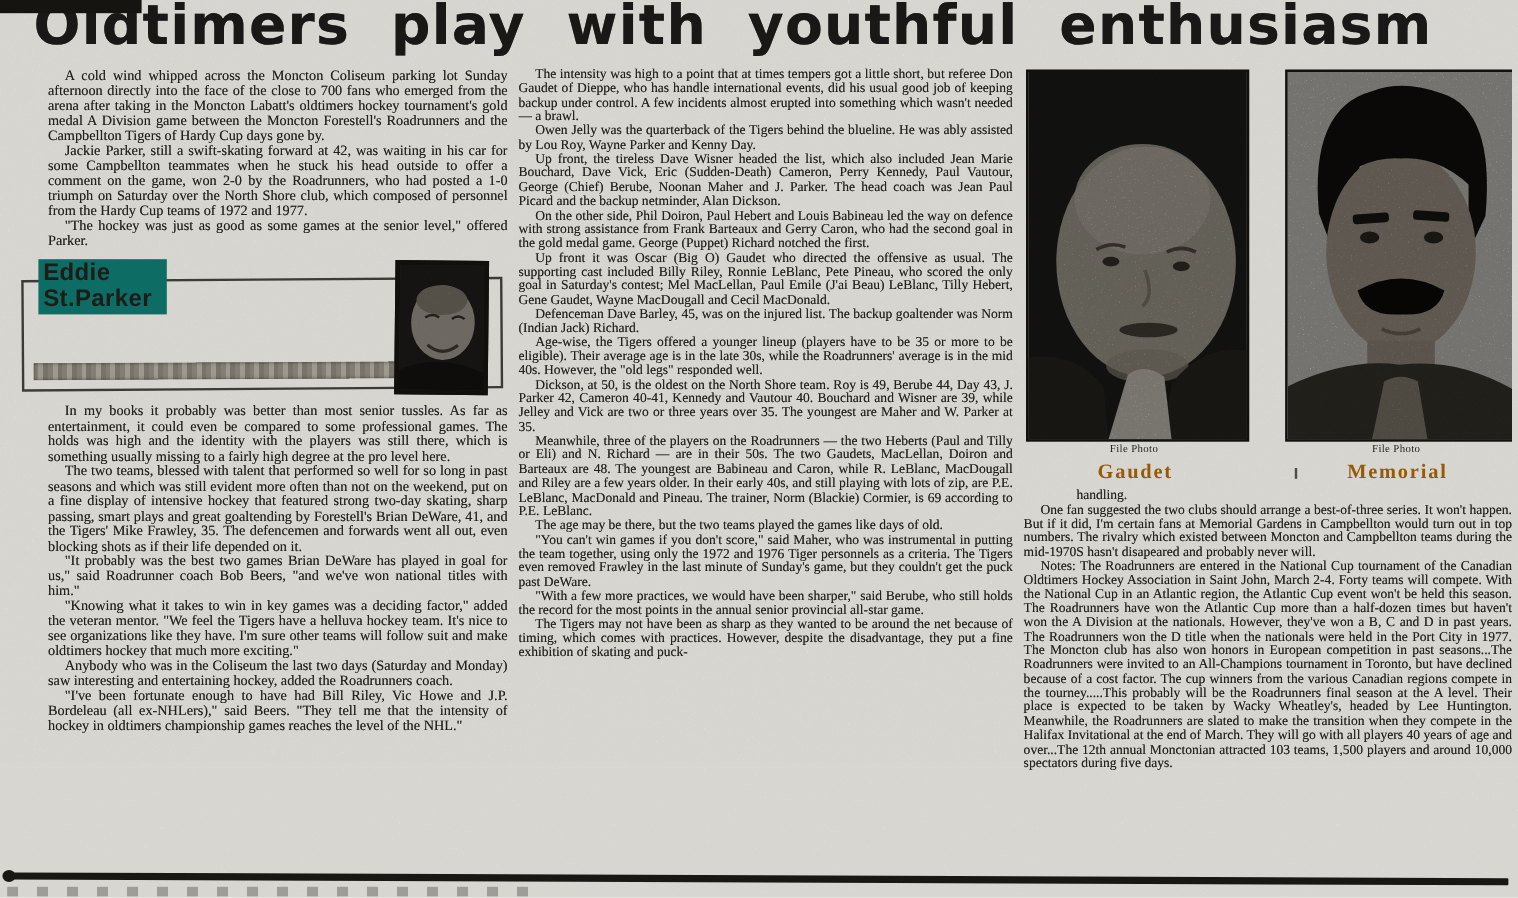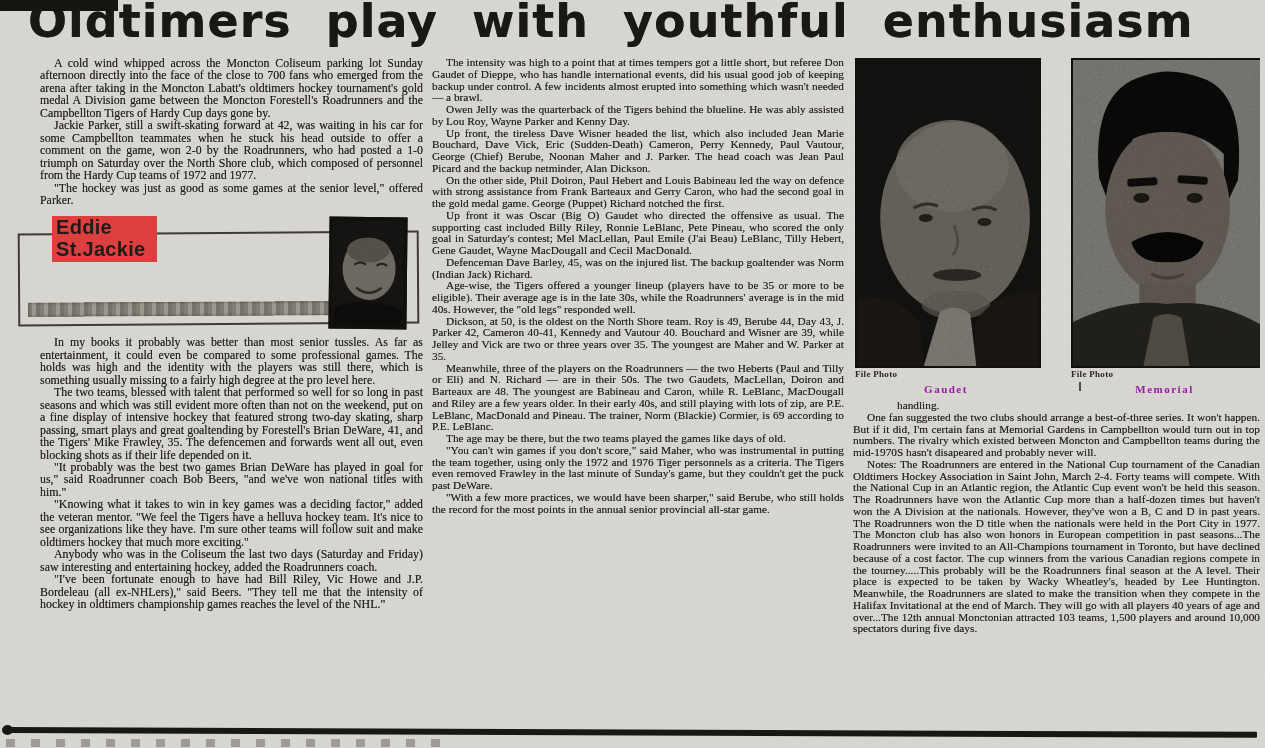--- a/index.html
+++ b/index.html
@@ -33,46 +33,46 @@
   .c2 .para,.c3 .para{font-size:11.3px;line-height:11.75px;}
   .para.cont{text-indent:0;}
   
   .byline-box{position:relative;height:114px;margin:9px 2px 7px 2px;}
   .byline-frame{
     position:absolute;left:8px;right:2px;top:17px;bottom:4px;
     border:2.5px solid #44403a;transform:rotate(-0.4deg);
   }
   .byline-name{
     position:absolute;left:22px;top:1px;z-index:2;
-    background:#ef4444;padding:0 12px 2px 4px;
+    background:#0f766e;padding:0 12px 2px 4px;
     font-family:"Liberation Sans",sans-serif;font-weight:bold;
-    font-size:20px;line-height:1.1;color:#211f1b;letter-spacing:.3px;margin-left:20px;
+    font-size:20px;line-height:1.1;color:#211f1b;letter-spacing:.3px;
   }
   .byline-name span{display:block;}
   .byline-bar{
     position:absolute;left:18px;right:88px;bottom:13px;height:14px;z-index:2;
     background:repeating-linear-gradient(90deg,#8d897f 0 4px,#aba69a 4px 8px,#817d73 8px 12px);
     box-shadow:inset 0 0 3px rgba(0,0,0,.55);transform:rotate(-0.3deg);
   }
   .byline-photo{
     position:absolute;right:14px;top:2px;width:70px;height:104px;z-index:3;
     border:4px solid #14120f;background:#2b2824;transform:rotate(.6deg);
   }
   
   .photo-row{position:relative;display:flex;justify-content:space-between;padding:1px 2px 0 2px;}
   .photo-fig{margin:0;width:182px;}
   .photo-fig.wide{width:187px;}
   .photo-img{display:block;width:100%;height:306px;border:2px solid #14120f;background:#888;}
   .credit{
-    font-size:9px;font-weight:bold;text-align:left;color:#2e2b26;
+    font-size:9px;font-weight:normal;text-align:center;color:#2e2b26;
     padding:1px 2px 0 0;letter-spacing:.3px;
   }
   .figcap{
-    text-align:center;font-weight:bold;font-size:11px;letter-spacing:1.5px;
-    margin-top:4px;color:#a21caf;
+    text-align:center;font-weight:bold;font-size:17px;letter-spacing:1.5px;
+    margin-top:4px;color:#a16207;
   }
   .stray-tick{position:absolute;left:226px;bottom:4px;width:2px;height:9px;background:rgba(35,32,28,.75);}
   .c3 .para:first-of-type{margin-top:5px;padding-left:44px;}
   
   .bottom-rule{
     position:absolute;left:4px;width:1253px;top:727px;height:6px;
     background:#1b1916;border-radius:3px 1px 1px 3px;
     transform:rotate(.22deg);transform-origin:left center;
   }
   .bottom-rule::before{
@@ -106,56 +106,57 @@
 
   <section class="col c1">
     <p class="para">A cold wind whipped across the Moncton Coliseum parking lot Sunday afternoon directly into the face of the close to 700 fans who emerged from the arena after taking in the Moncton Labatt's oldtimers hockey tournament's gold medal A Division game between the Moncton Forestell's Roadrunners and the Campbellton Tigers of Hardy Cup days gone by.</p>
     <p class="para">Jackie Parker, still a swift-skating forward at 42, was waiting in his car for some Campbellton teammates when he stuck his head outside to offer a comment on the game, won 2-0 by the Roadrunners, who had posted a 1-0 triumph on Saturday over the North Shore club, which composed of personnel from the Hardy Cup teams of 1972 and 1977.</p>
     <p class="para">"The hockey was just as good as some games at the senior level," offered Parker.</p>
 
     <div class="byline-box">
       <div class="byline-frame"></div>
       <div class="byline-name">
         <span>Eddie</span>
-        <span>St.Jackie</span>
+        <span>St.Parker</span>
       </div>
       <svg class="byline-photo" viewBox="0 0 66 100" preserveAspectRatio="none">
         <rect width="66" height="100" fill="#262320"></rect>
         <ellipse cx="34" cy="46" rx="25" ry="30" fill="#b6afa3"></ellipse>
         <ellipse cx="33" cy="28" rx="20" ry="12" fill="#8d8679"></ellipse>
         <path d="M20,42 q6,-4 11,0" stroke="#3b362f" stroke-width="2" fill="none"></path>
         <path d="M41,43 q5,-4 10,0" stroke="#3b362f" stroke-width="2" fill="none"></path>
         <path d="M22,64 q12,10 24,0" stroke="#4a443b" stroke-width="2.5" fill="none"></path>
         <path d="M0,100 L0,84 Q33,70 66,86 L66,100 Z" fill="#1a1815"></path>
         <rect width="66" height="100" filter="url(#grainF)" opacity="0.35"></rect>
       </svg>
       <div class="byline-bar"></div>
     </div>
 
     <p class="para">In my books it probably was better than most senior tussles. As far as entertainment, it could even be compared to some professional games. The holds was high and the identity with the players was still there, which is something usually missing to a fairly high degree at the pro level here.</p>
     <p class="para">The two teams, blessed with talent that performed so well for so long in past seasons and which was still evident more often than not on the weekend, put on a fine display of intensive hockey that featured strong two-day skating, sharp passing, smart plays and great goaltending by Forestell's Brian DeWare, 41, and the Tigers' Mike Frawley, 35. The defencemen and forwards went all out, even blocking shots as if their life depended on it.</p>
     <p class="para">"It probably was the best two games Brian DeWare has played in goal for us," said Roadrunner coach Bob Beers, "and we've won national titles with him."</p>
     <p class="para">"Knowing what it takes to win in key games was a deciding factor," added the veteran mentor. "We feel the Tigers have a helluva hockey team. It's nice to see organizations like they have. I'm sure other teams will follow suit and make oldtimers hockey that much more exciting."</p>
-    <p class="para">Anybody who was in the Coliseum the last two days (Saturday and Friday) saw interesting and entertaining hockey, added the Roadrunners coach.</p>
+    <p class="para">Anybody who was in the Coliseum the last two days (Saturday and Monday) saw interesting and entertaining hockey, added the Roadrunners coach.</p>
     <p class="para">"I've been fortunate enough to have had Bill Riley, Vic Howe and J.P. Bordeleau (all ex-NHLers)," said Beers. "They tell me that the intensity of hockey in oldtimers championship games reaches the level of the NHL."</p>
   </section>
 
   <section class="col c2">
     <p class="para">The intensity was high to a point that at times tempers got a little short, but referee Don Gaudet of Dieppe, who has handle international events, did his usual good job of keeping backup under control. A few incidents almost erupted into something which wasn't needed — a brawl.</p>
     <p class="para">Owen Jelly was the quarterback of the Tigers behind the blueline. He was ably assisted by Lou Roy, Wayne Parker and Kenny Day.</p>
     <p class="para">Up front, the tireless Dave Wisner headed the list, which also included Jean Marie Bouchard, Dave Vick, Eric (Sudden-Death) Cameron, Perry Kennedy, Paul Vautour, George (Chief) Berube, Noonan Maher and J. Parker. The head coach was Jean Paul Picard and the backup netminder, Alan Dickson.</p>
     <p class="para">On the other side, Phil Doiron, Paul Hebert and Louis Babineau led the way on defence with strong assistance from Frank Barteaux and Gerry Caron, who had the second goal in the gold medal game. George (Puppet) Richard notched the first.</p>
     <p class="para">Up front it was Oscar (Big O) Gaudet who directed the offensive as usual. The supporting cast included Billy Riley, Ronnie LeBlanc, Pete Pineau, who scored the only goal in Saturday's contest; Mel MacLellan, Paul Emile (J'ai Beau) LeBlanc, Tilly Hebert, Gene Gaudet, Wayne MacDougall and Cecil MacDonald.</p>
     <p class="para">Defenceman Dave Barley, 45, was on the injured list. The backup goaltender was Norm (Indian Jack) Richard.</p>
     <p class="para">Age-wise, the Tigers offered a younger lineup (players have to be 35 or more to be eligible). Their average age is in the late 30s, while the Roadrunners' average is in the mid 40s. However, the "old legs" responded well.</p>
     <p class="para">Dickson, at 50, is the oldest on the North Shore team. Roy is 49, Berube 44, Day 43, J. Parker 42, Cameron 40-41, Kennedy and Vautour 40. Bouchard and Wisner are 39, while Jelley and Vick are two or three years over 35. The youngest are Maher and W. Parker at 35.</p>
     <p class="para">Meanwhile, three of the players on the Roadrunners — the two Heberts (Paul and Tilly or Eli) and N. Richard — are in their 50s. The two Gaudets, MacLellan, Doiron and Barteaux are 48. The youngest are Babineau and Caron, while R. LeBlanc, MacDougall and Riley are a few years older. In their early 40s, and still playing with lots of zip, are P.E. LeBlanc, MacDonald and Pineau. The trainer, Norm (Blackie) Cormier, is 69 according to P.E. LeBlanc.</p>
     <p class="para">The age may be there, but the two teams played the games like days of old.</p>
     <p class="para">"You can't win games if you don't score," said Maher, who was instrumental in putting the team together, using only the 1972 and 1976 Tiger personnels as a criteria. The Tigers even removed Frawley in the last minute of Sunday's game, but they couldn't get the puck past DeWare.</p>
     <p class="para">"With a few more practices, we would have been sharper," said Berube, who still holds the record for the most points in the annual senior provincial all-star game.</p>
+    <p class="para">The Tigers may not have been as sharp as they wanted to be around the net because of timing, which comes with practices. However, despite the disadvantage, they put a fine exhibition of skating and puck-</p>
   </section>
 
   <section class="col c3">
     <div class="photo-row">
 
       <figure class="photo-fig">
         <svg class="photo-img" viewBox="0 0 180 306" preserveAspectRatio="none">
           <rect width="180" height="306" fill="#21201d"></rect>
           <ellipse cx="97" cy="158" rx="74" ry="96" fill="#b4ada1"></ellipse>
           <ellipse cx="94" cy="106" rx="56" ry="46" fill="#c6c0b3" opacity="0.85"></ellipse>

